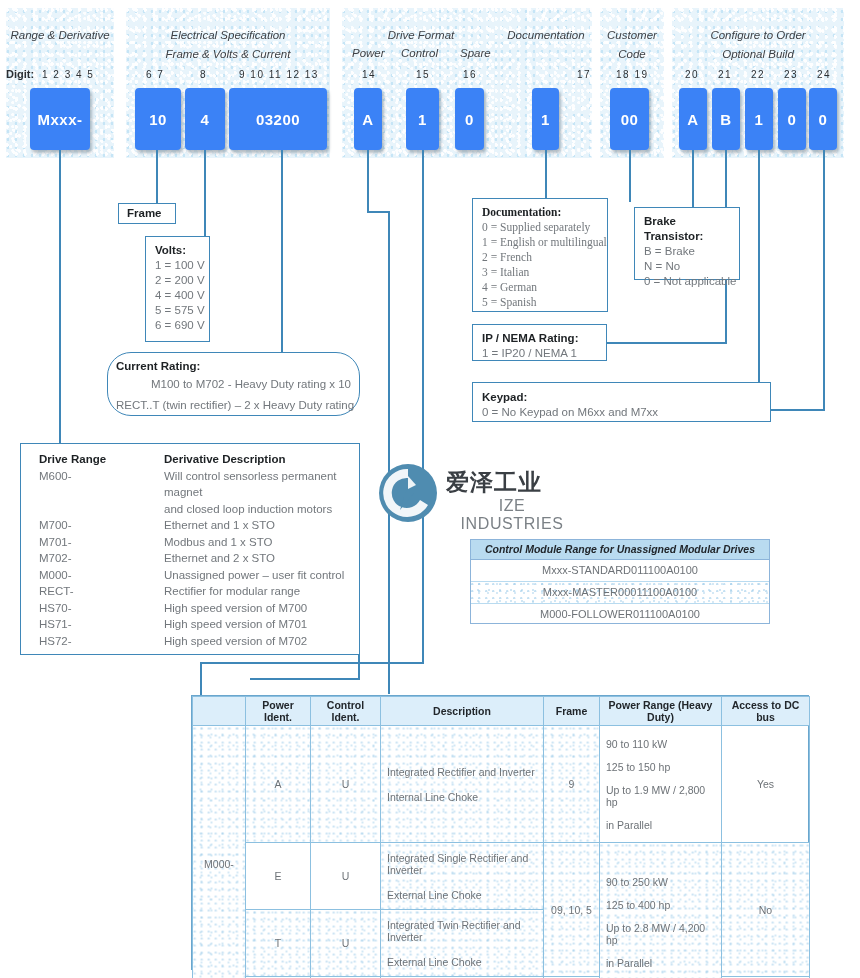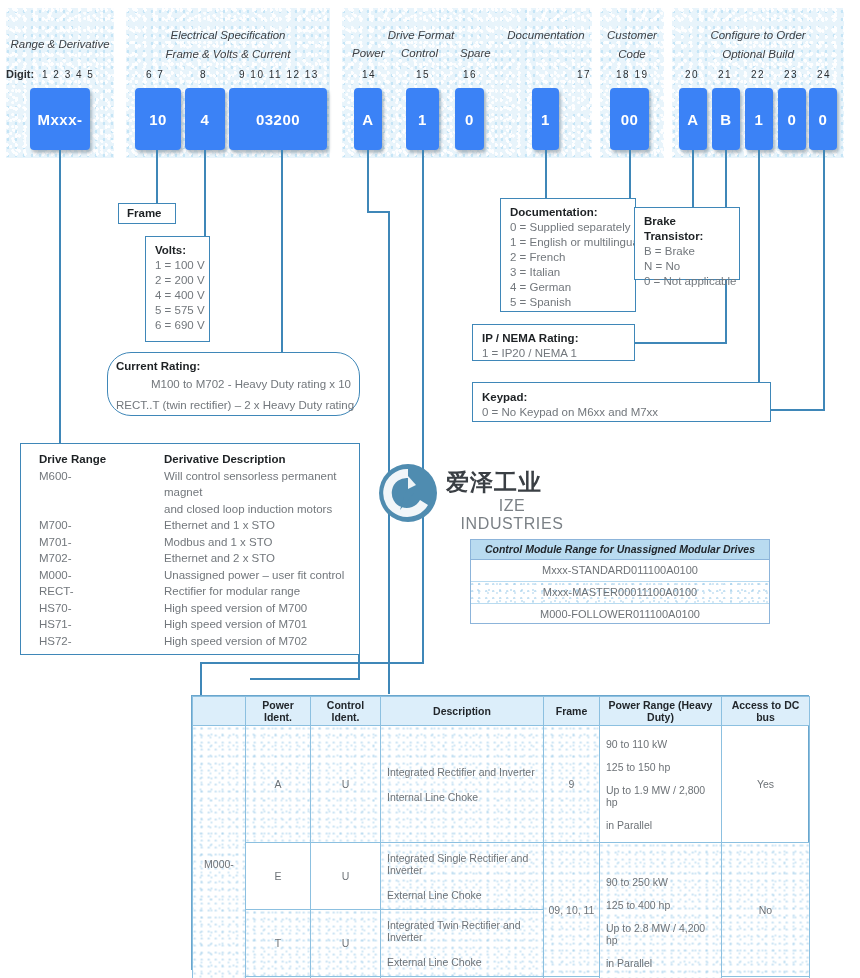--- a/index.html
+++ b/index.html
@@ -116,21 +116,21 @@
   }
   .cellstack{display:flex;flex-direction:column;justify-content:center;gap:13px;}
   .cellstack.l{align-items:flex-start;}
 </style>
 </head>
 <body>
 
 <div class="stage">
 
   <div class="abs band" style="left:6px;top:8px;width:108px;height:150px;">
-    <div class="band-title" style="top:20px;margin-top:9px;">Range &amp; Derivative</div>
+    <div class="band-title" style="top:20px;">Range &amp; Derivative</div>
   </div>
 
   <div class="abs band" style="left:126px;top:8px;width:204px;height:150px;">
     <div class="band-title" style="top:20px;">Electrical Specification</div>
     <div class="band-title" style="top:39px;">Frame &amp; Volts &amp; Current</div>
   </div>
 
   <div class="abs band" style="left:342px;top:8px;width:158px;height:150px;">
     <div class="band-title" style="top:20px;">Drive Format</div>
     <div class="sub-lab" style="left:10px;top:39px;">Power</div>
@@ -228,38 +228,38 @@
     <div class="row">5 = 575 V</div>
     <div class="row">6 = 690 V</div>
   </div>
 
   <div class="callout" style="left:107px;top:352px;width:253px;height:64px;padding:6px 8px;border-radius:24px;">
     <div class="ttl">Current Rating:</div>
     <div class="row2">M100 to M702 - Heavy Duty rating x 10</div>
     <div class="row2">RECT..T (twin rectifier) –  2 x Heavy Duty rating</div>
   </div>
 
-  <div class="callout" style="left:500px;top:198px;width:136px;height:114px;">
+  <div class="callout" style="left:472px;top:198px;width:136px;height:114px;font-family:Liberation Serif, serif;">
     <div class="ttl">Documentation:</div>
     <div class="row">0 = Supplied separately</div>
     <div class="row">1 = English or multilingual</div>
     <div class="row">2 = French</div>
     <div class="row">3 = Italian</div>
     <div class="row">4 = German</div>
     <div class="row">5 = Spanish</div>
   </div>
 
   <div class="callout" style="left:634px;top:207px;width:106px;height:73px;">
     <div class="ttl">Brake Transistor:</div>
     <div class="row">B = Brake</div>
     <div class="row">N = No</div>
     <div class="row">0 = Not applicable</div>
   </div>
 
-  <div class="callout" style="left:472px;top:324px;width:163px;height:37px;">
+  <div class="callout" style="left:472px;top:324px;width:135px;height:37px;">
     <div class="ttl">IP / NEMA Rating:</div>
     <div class="row">1 = IP20 / NEMA 1</div>
   </div>
 
   <div class="callout" style="left:472px;top:382px;width:299px;height:40px;padding:7px 9px;">
     <div class="ttl">Keypad:</div>
     <div class="row">0 = No Keypad on M6xx and M7xx</div>
   </div>
 
   <div class="drbox" style="left:20px;top:443px;width:340px;height:212px;padding:7px 0 0 18px;">
@@ -373,21 +373,21 @@
 
       <tr>
         <td style="height:62px;">E</td>
         <td>U</td>
         <td class="sp left">
           <div class="cellstack l">
             <span>Integrated  Single Rectifier and Inverter</span>
             <span>External Line Choke</span>
           </div>
         </td>
-        <td class="sp" rowspan="2">09, 10, 11</td>
+        <td class="sp" rowspan="2">09, 10, 5</td>
         <td class="sp left" rowspan="3">
           <div class="cellstack l" style="gap:11px;">
             <span>90 to 250 kW</span>
             <span>125 to 400 hp</span>
             <span>Up to 2.8 MW / 4,200 hp</span>
             <span>in Parallel</span>
           </div>
         </td>
         <td class="sp" rowspan="2">No</td>
       </tr>

